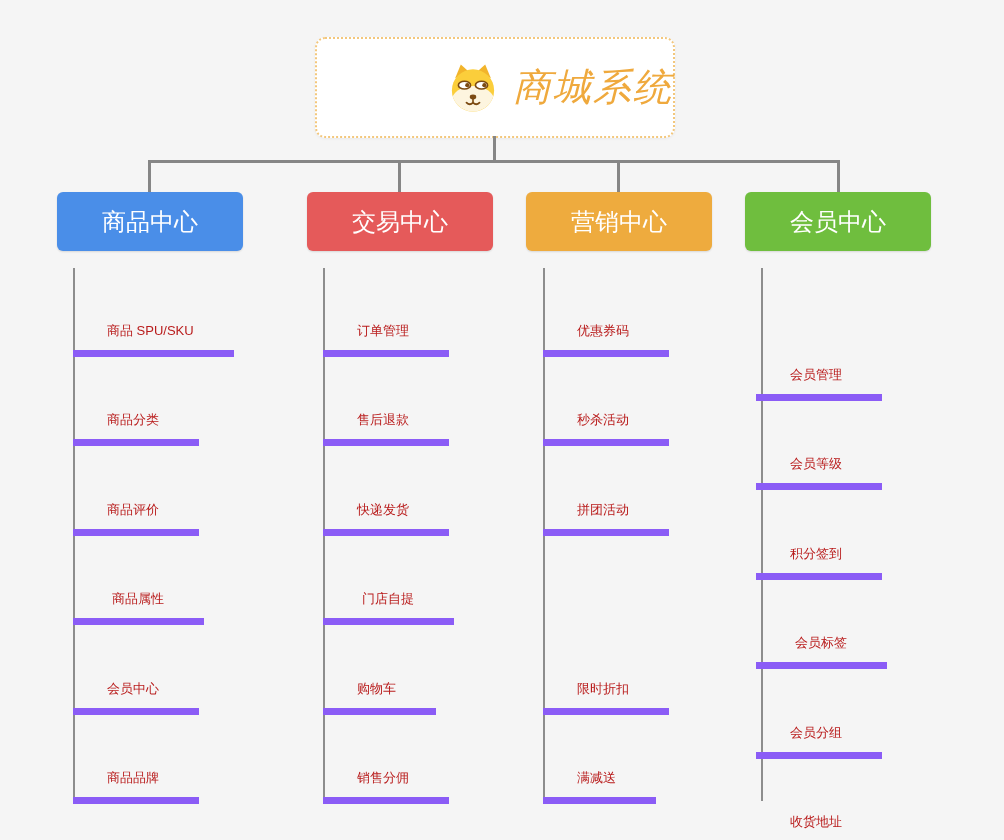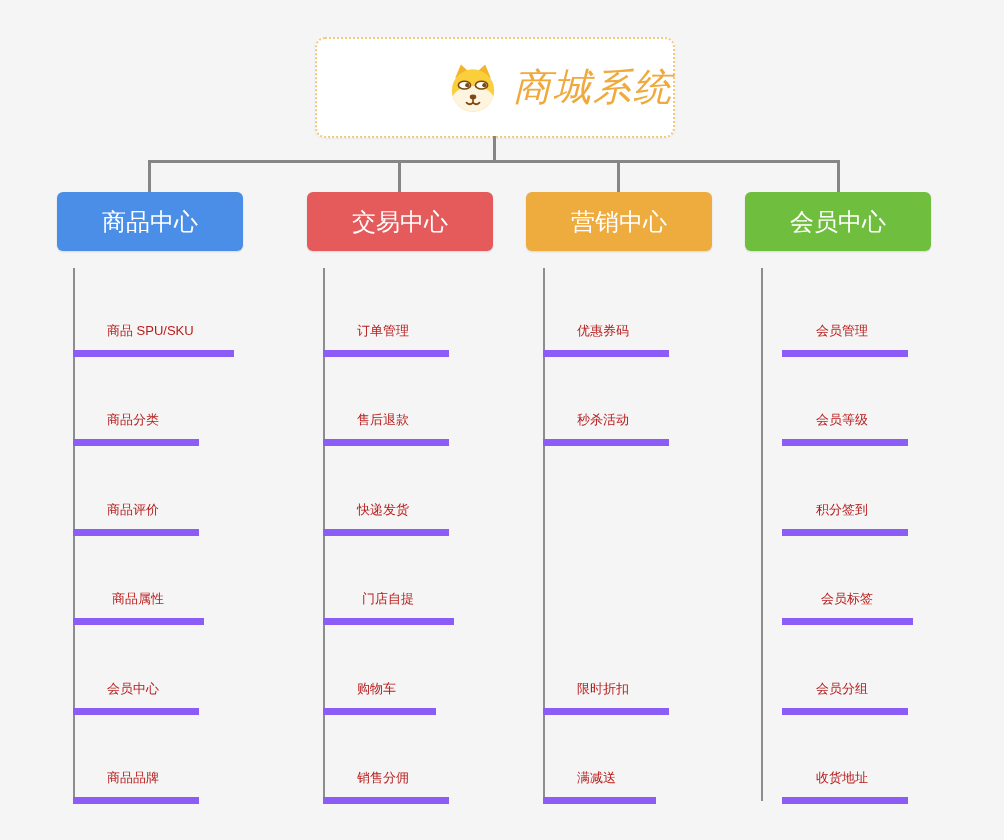--- a/index.html
+++ b/index.html
@@ -55,21 +55,21 @@
 
   
   .leaf{
     position:absolute;
     padding:0 40px 5px 34px;
     border-bottom:7px solid #8b5cf6;
     font-size:13px;line-height:28px;
     color:#b91c1c;
     white-space:nowrap;
   }
-  .c0{left:73px;} .c1{left:323px;} .c2{left:543px;} .c3{left:782px;}
+  .c0{left:73px;} .c1{left:323px;} .c2{left:543px;} .c3{left:756px;margin-top:44px;}
   .r0{top:317px;} .r1{top:406px;} .r2{top:496px;}
   .r3{top:585px;padding-left:39px;} .r4{top:675px;} .r5{top:764px;}
 </style>
 </head>
 <body>
 
 <div class="stage">
 
   <div class="root">
     <svg class="dog" viewBox="0 0 64 64" aria-hidden="true">
@@ -114,20 +114,21 @@
 
   <div class="leaf c1 r0">订单管理</div>
   <div class="leaf c1 r1">售后退款</div>
   <div class="leaf c1 r2">快递发货</div>
   <div class="leaf c1 r3">门店自提</div>
   <div class="leaf c1 r4">购物车</div>
   <div class="leaf c1 r5">销售分佣</div>
 
   <div class="leaf c2 r0">优惠券码</div>
   <div class="leaf c2 r1">秒杀活动</div>
+  <div class="leaf c2 r2">拼团活动</div>
   <div class="leaf c2 r4">限时折扣</div>
   <div class="leaf c2 r5">满减送</div>
 
   <div class="leaf c3 r0">会员管理</div>
   <div class="leaf c3 r1">会员等级</div>
   <div class="leaf c3 r2">积分签到</div>
   <div class="leaf c3 r3">会员标签</div>
   <div class="leaf c3 r4">会员分组</div>
   <div class="leaf c3 r5">收货地址</div>
 

